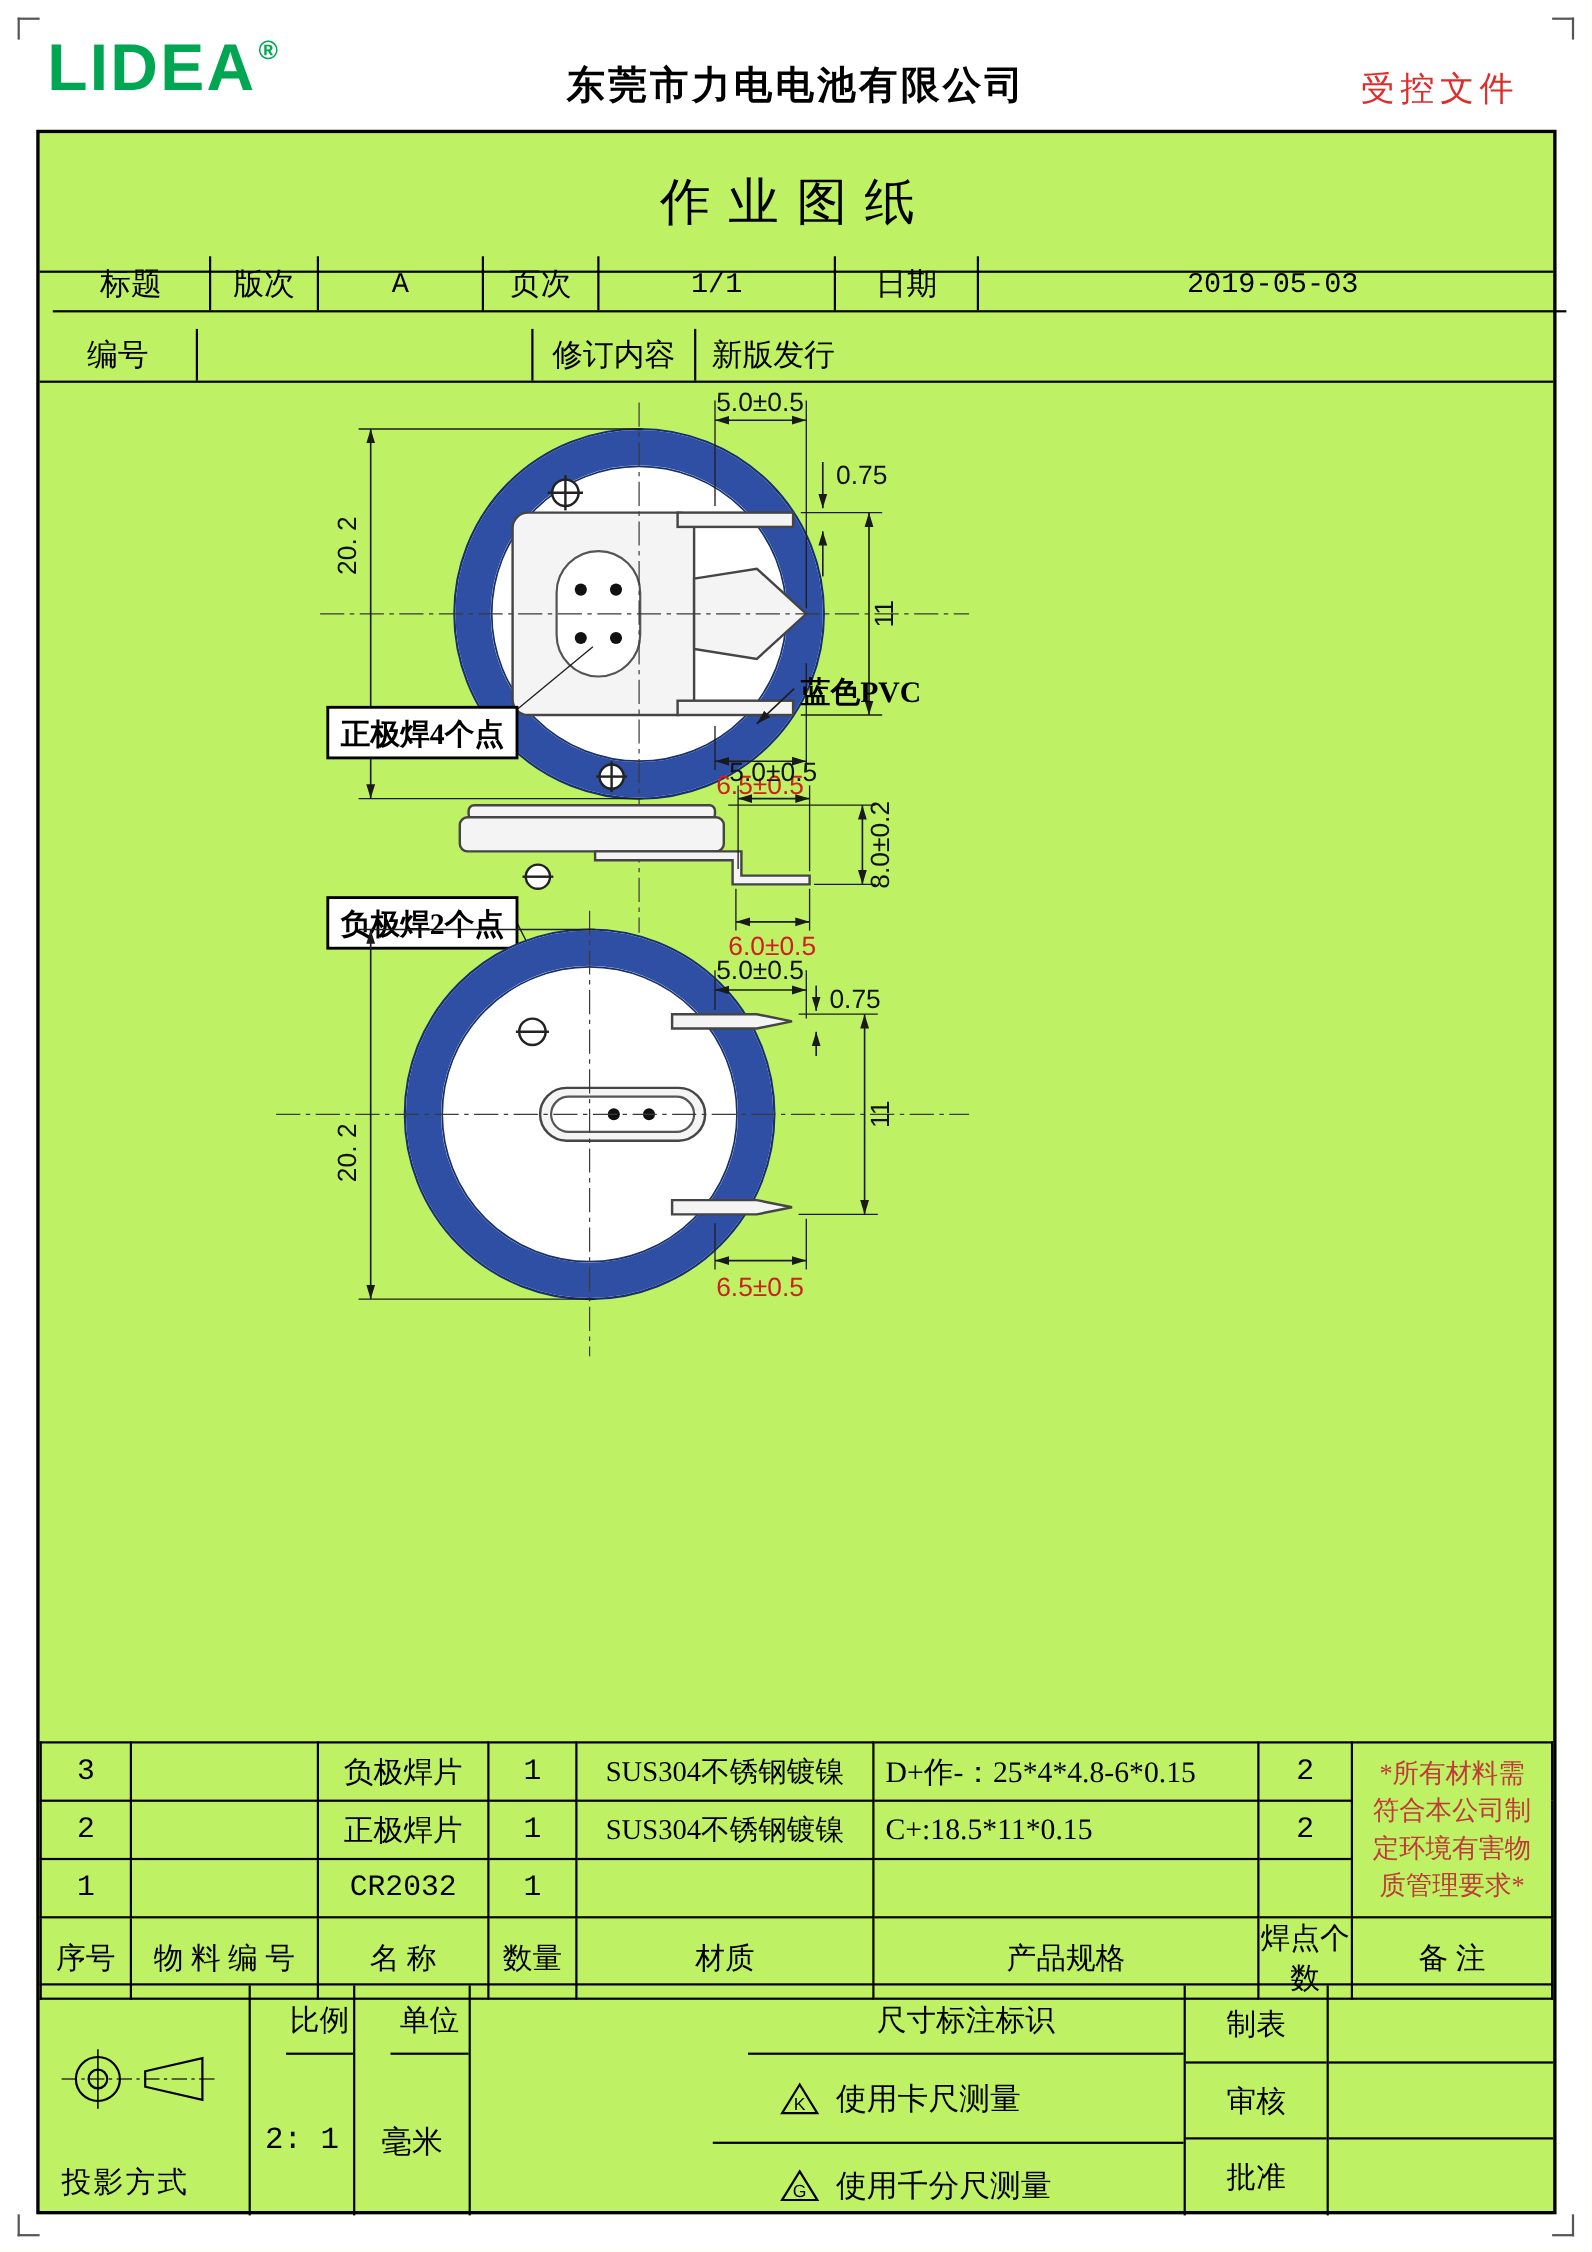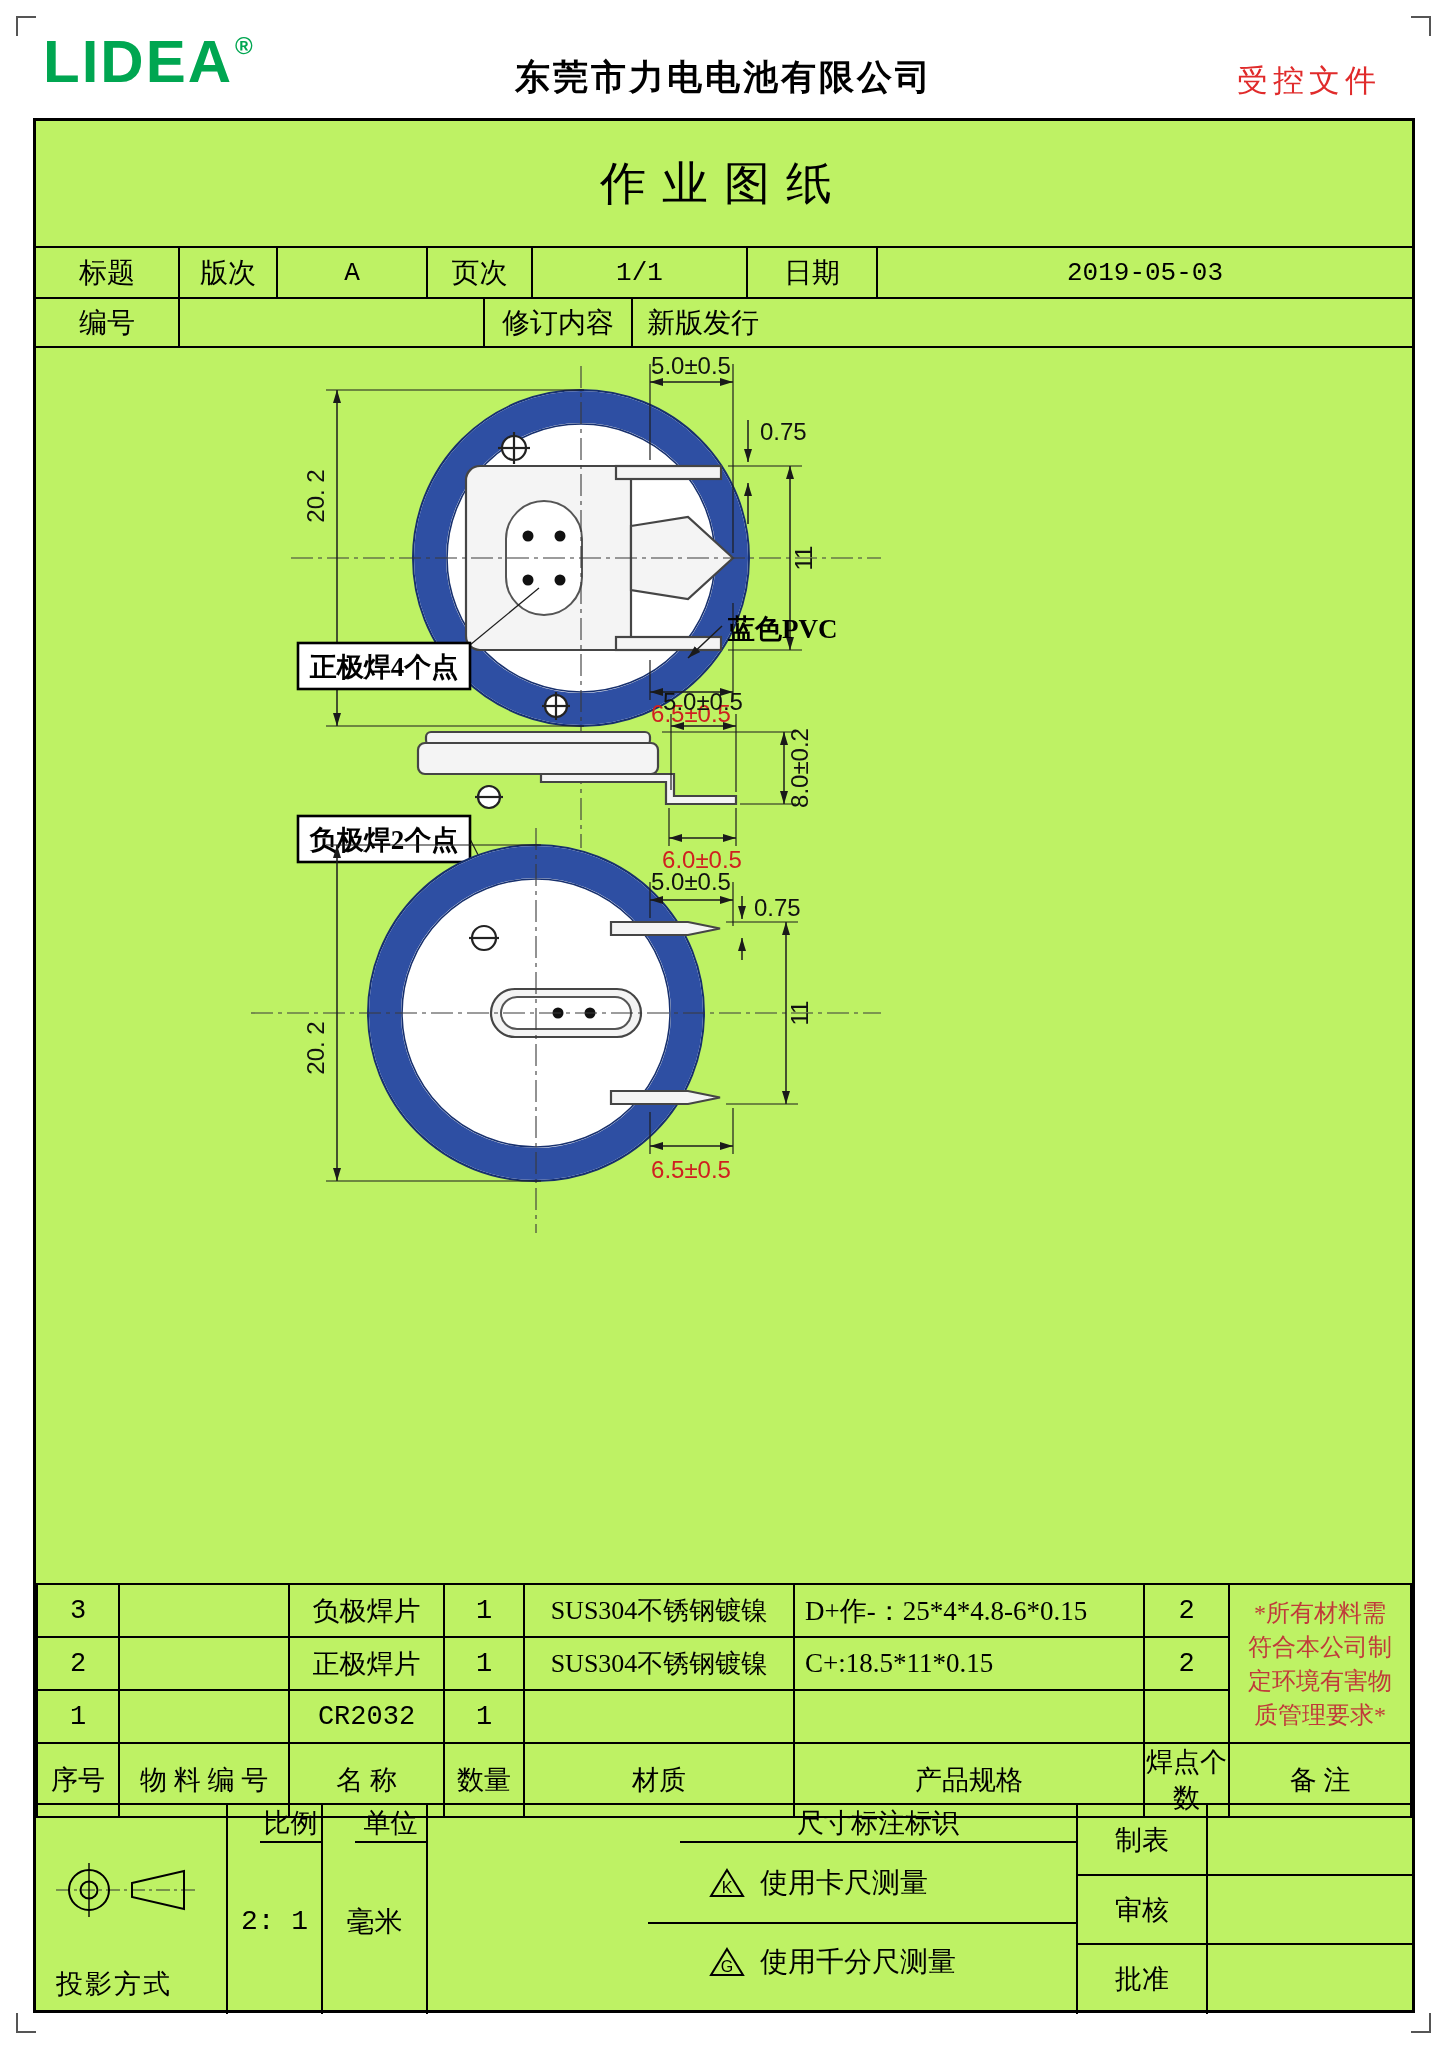--- a/index.html
+++ b/index.html
@@ -21,21 +21,21 @@
              font-size:35px; font-weight:bold; letter-spacing:3px; }
   .controlled { position:absolute; right:34px; top:32px; font-size:31px; color:#e02b2b; letter-spacing:5px; }
 
   
   .frame { position:absolute; left:33px; top:118px; width:1382px; height:1895px; border:3px solid #000; background:#bef264; }
 
   .doc-title { position:absolute; left:0; top:0; width:1376px; height:127px; border-bottom:2px solid #000;
                display:flex; align-items:center; justify-content:center; font-size:46px; letter-spacing:16px; }
 
   .info-row { position:absolute; left:0; width:1376px; display:flex; border-bottom:2px solid #000; }
-  .info-row.r1 { top:127px; height:51px; }
+  .info-row.r1 { top:112px; height:51px;margin-left:12px; }
   .info-row.r2 { top:178px; height:49px;text-align:right; }
   .ic { display:flex; align-items:center; justify-content:center; font-size:28px; height:100%; overflow:hidden; }
   .ic + .ic { border-left:2px solid #000; }
   .w-a{width:142px} .w-b{width:305px} .w-c{width:98px} .w-d{width:150px}
   .w-e{width:105px} .w-f{width:215px} .w-g{width:130px} .w-h{flex:1} .w-c2{width:148px}
   .val-left { justify-content:flex-start; padding-left:28px; }
   .val-left2 { justify-content:flex-start; padding-left:14px; }
   .mono { font-family:"Liberation Mono", monospace; font-size:26px; }
 
   
@@ -57,21 +57,21 @@
   .bom td.note div { line-height:34px; }
   .bom .bomhead td { font-size:27px; }
 
   
   .footer { position:absolute; left:0; top:1682px; width:1376px; height:211px; border-top:2px solid #000; }
   .fcell { position:absolute; top:0; height:100%; border-right:2px solid #000; }
   .f-proj { left:0; width:192px; }
   .f-proj-label { position:absolute; left:20px; bottom:12px; font-size:27px; letter-spacing:2px; }
   .f-scale { left:192px; width:95px; }
   .f-unit { left:287px; width:105px; }
-  .f-sub-label { height:38px; border-bottom:2px solid #000; display:flex; align-items:center; justify-content:center; font-size:27px;margin-left:32px; }
+  .f-sub-label { height:63px; border-bottom:2px solid #000; display:flex; align-items:center; justify-content:center; font-size:27px;margin-left:32px; }
   .f-sub-val { height:157px; display:flex; align-items:center; justify-content:center; font-size:28px; }
   .f-tol { left:392px; width:220px; }
   .f-tol-label { height:44px; display:flex; align-items:center; justify-content:center; font-size:26px; }
   .f-tol-row { display:flex; padding-left:22px; font-family:"Liberation Mono",monospace; font-size:25px; line-height:38px; }
   .f-tol-row .t1 { width:64px; }
   .f-dim { left:612px; width:430px; }
   .f-dim-row { height:79px; display:flex; align-items:center; padding-left:60px; gap:14px; font-size:28px; }
   .f-dim-row.second { border-top:2px solid #000; height:78px; }
   .f-sign-l { left:1042px; width:130px; }
   .f-sign-v { left:1172px; width:204px; border-right:none; }

